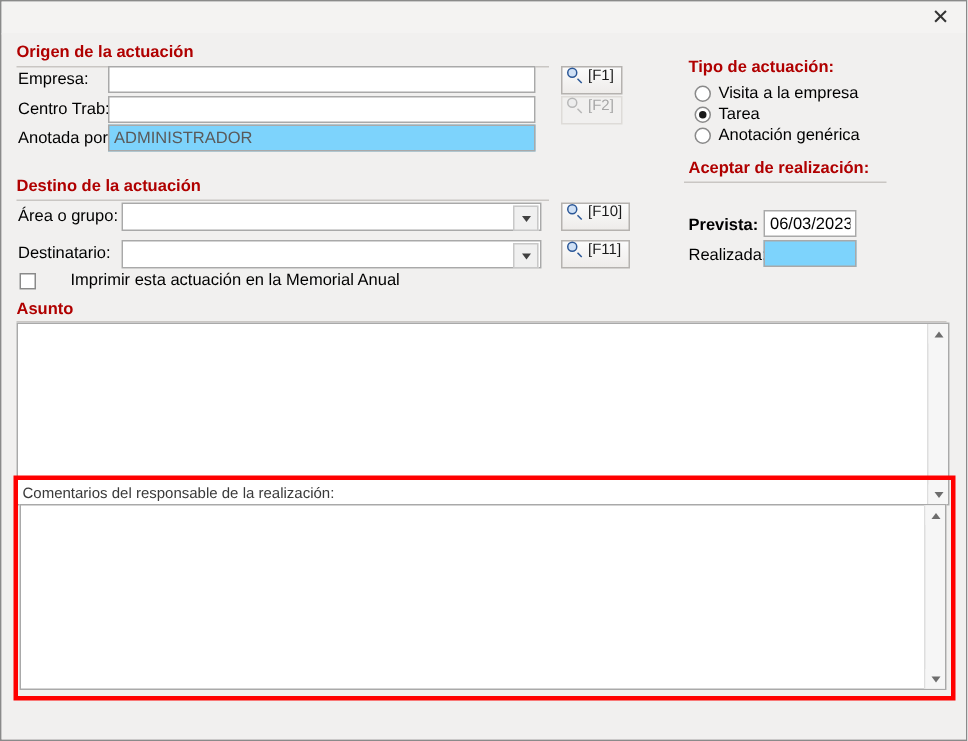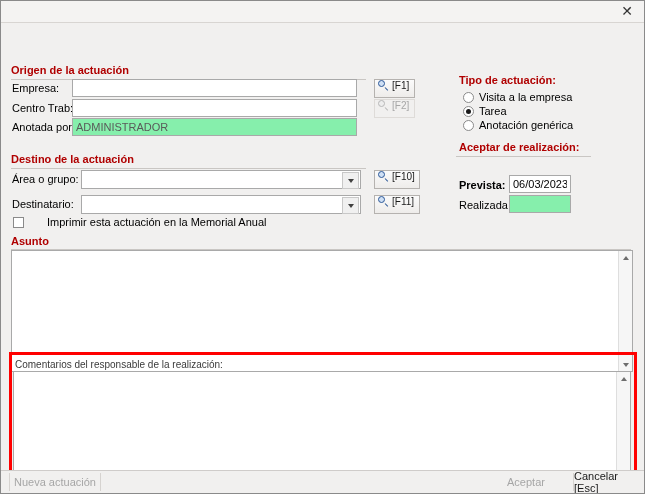--- a/index.html
+++ b/index.html
@@ -46,21 +46,20 @@
     justify-content: center;
     font-size: 14px;
     color: #333;
     cursor: pointer;
   }
   
   .content {
     position: absolute;
     top: 21px; left: 0; right: 0; bottom: 0;
     background: #f1f0ef;
-    margin-top: 35px;
   }
   .group-title {
     position: absolute;
     color: #b00000;
     font-weight: bold;
     font-size: 11px;
     white-space: nowrap;
   }
   .group-rule {
     position: absolute;
@@ -80,21 +79,21 @@
     border: 1px solid #a9a9a9;
     background: #ffffff;
     font-family: "Liberation Sans", sans-serif;
     font-size: 11px;
     color: #000;
     padding: 1px 3px;
     height: 18px;
     outline: none;
   }
   input.txt.readonly, .fakeinput.readonly {
-    background: #86efac;
+    background: #7dd3fc;
     color: #5a5a5a;
   }
   .combo {
     position: absolute;
     box-sizing: border-box;
     height: 19px;
     border: 1px solid #a9a9a9;
     background: #ffffff;
   }
   .combo .arrow {
@@ -382,20 +381,15 @@
     <div class="area" style="left:12px; top:314px; width:618px; height:124px;">
       <textarea style=""></textarea>
       <div class="scrollbar">
         <div class="sb-up"></div>
         <div class="sb-down"></div>
       </div>
     </div>
 
     <div class="highlight" style="left:8px; top:295px; width:628px; height:150px;"></div>
 
-    <div class="bottombar">
-      <div class="bbtn disabled" style="left:8px; width:92px;">Nueva actuación</div>
-      <div class="bbtn disabled" style="left:490px; width:70px; border-left:none; border-right:none;">Aceptar</div>
-      <div class="bbtn" style="left:572px; width:70px; border-right:none;">Cancelar [Esc]</div>
-    </div>
 
   </div>
 </div>
 
 </body></html>

